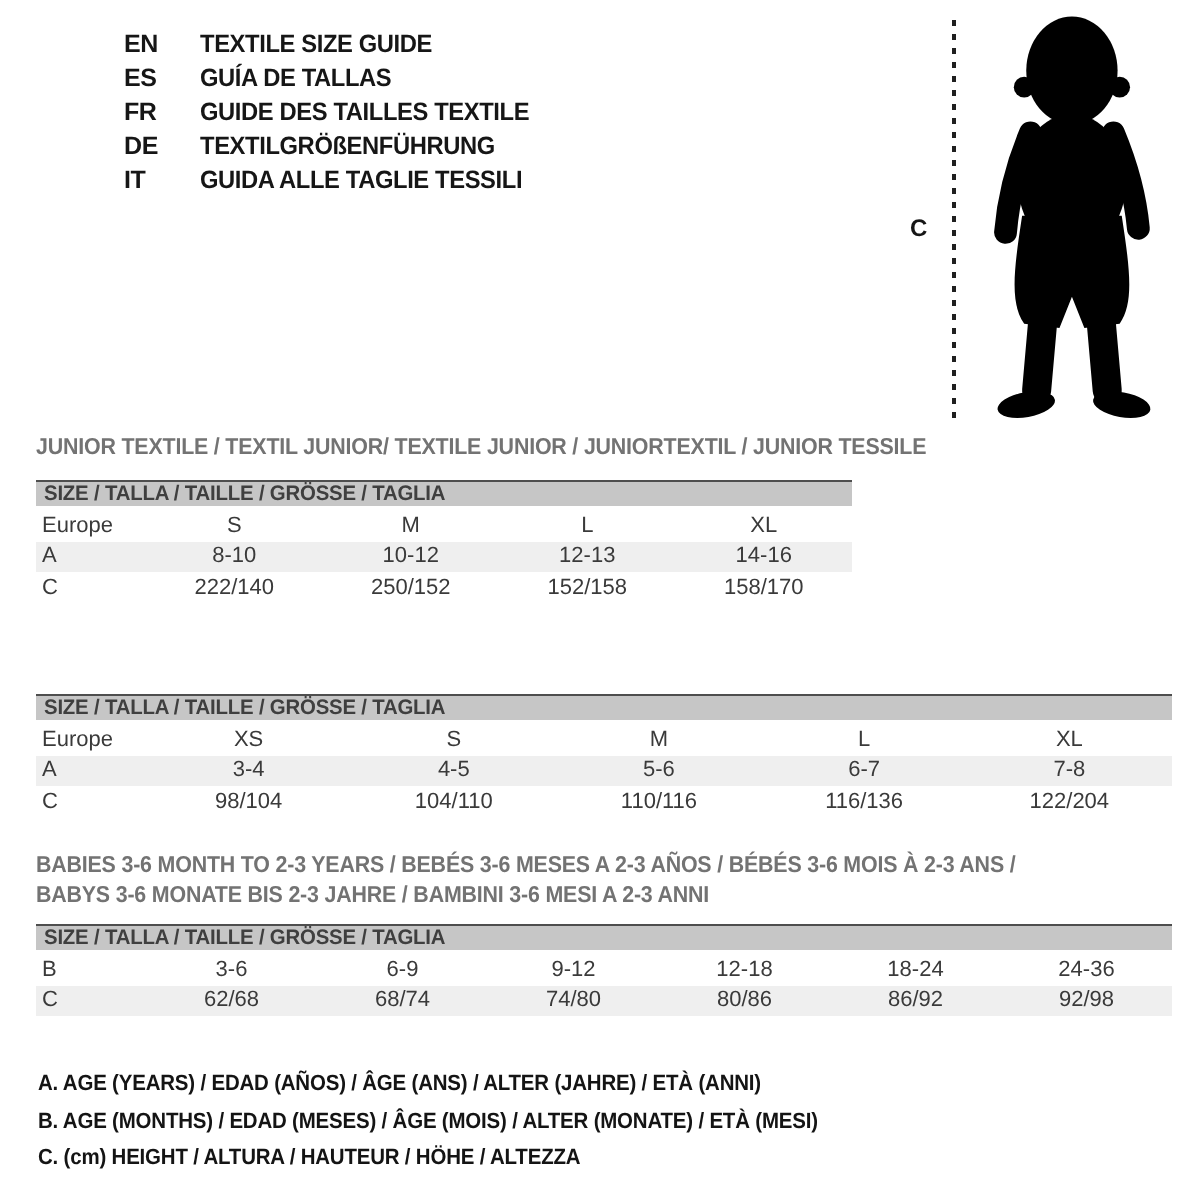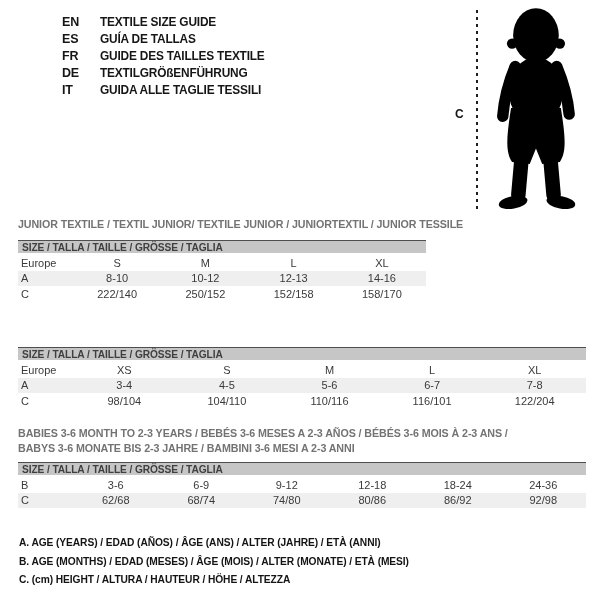--- a/index.html
+++ b/index.html
@@ -150,21 +150,21 @@
           <span class="tcell">4-5</span>
           <span class="tcell">5-6</span>
           <span class="tcell">6-7</span>
           <span class="tcell">7-8</span>
         </div>
         <div class="trow">
           <span class="tlabel">C</span>
           <span class="tcell">98/104</span>
           <span class="tcell">104/110</span>
           <span class="tcell">110/116</span>
-          <span class="tcell">116/101</span>
+          <span class="tcell">116/136</span>
           <span class="tcell">122/204</span>
         </div>
       </div>
   </section>
 
   <section class="tsec t3">
     <div class="tbl-title">
         <div class="title-line"><span>BABIES 3-6 MONTH TO 2-3 YEARS / BEBÉS 3-6 MESES A 2-3 AÑOS / BÉBÉS 3-6 MOIS À 2-3 ANS /</span></div>
         <div class="title-line"><span>BABYS 3-6 MONATE BIS 2-3 JAHRE / BAMBINI 3-6 MESI A 2-3 ANNI</span></div>
       </div>

